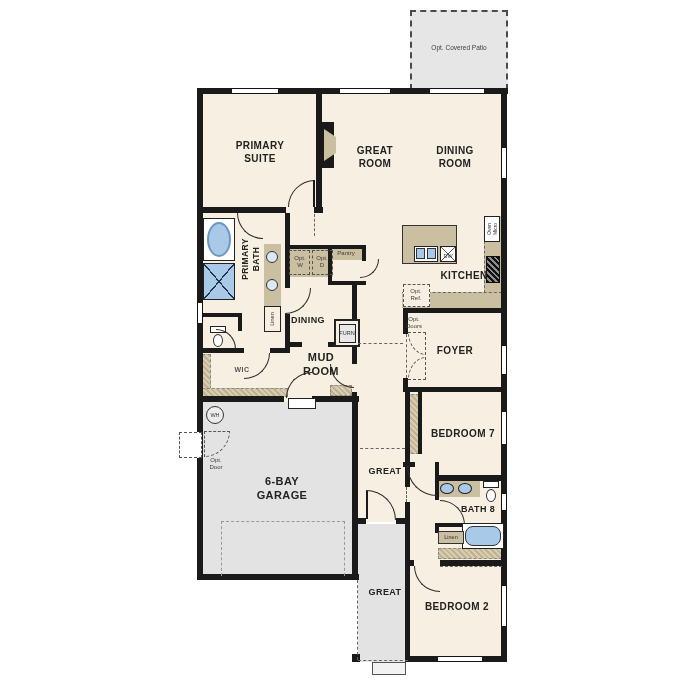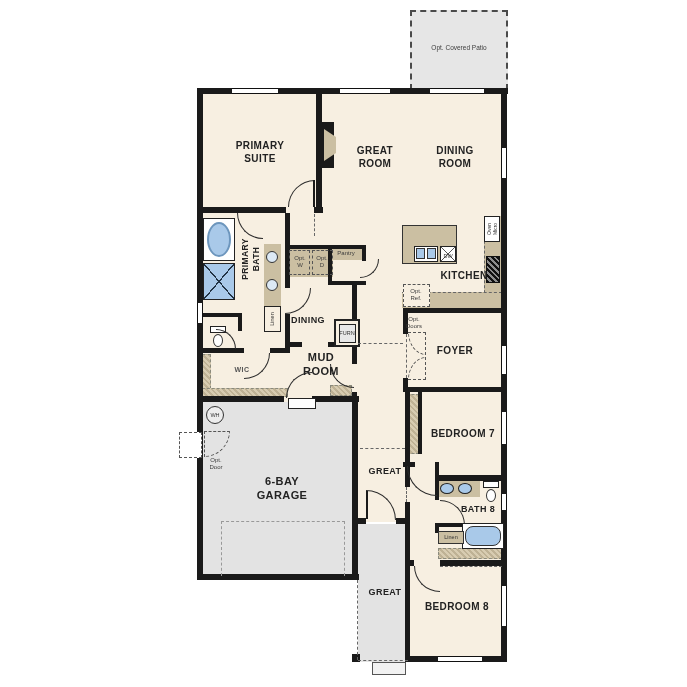--- a/index.html
+++ b/index.html
@@ -204,21 +204,21 @@
   <div class="lbl sm" style="left:346px;top:254px;font-size:6px;">Pantry</div>
   <div class="lbl" style="left:242px;top:370px;font-size:7px;color:#555;font-weight:600;">WIC</div>
   <div class="lbl" style="left:321px;top:365px;font-size:11px;">MUD
 ROOM</div>
   <div class="lbl" style="left:455px;top:351px;">FOYER</div>
   <div class="lbl" style="left:463px;top:434px;">BEDROOM 7</div>
   <div class="lbl" style="left:385px;top:472px;font-size:9px;">GREAT</div>
   <div class="lbl" style="left:282px;top:489px;font-size:11px;">6-BAY
 GARAGE</div>
   <div class="lbl" style="left:478px;top:510px;font-size:9px;">BATH 8</div>
-  <div class="lbl" style="left:457px;top:607px;">BEDROOM 8</div>
+  <div class="lbl" style="left:457px;top:607px;">BEDROOM 2</div>
   <div class="lbl" style="left:385px;top:593px;font-size:9px;">GREAT</div>
 
   <div class="lbl sm" style="left:300px;top:262px;font-size:6px;">Opt.
 W</div>
   <div class="lbl sm" style="left:322px;top:262px;font-size:6px;">Opt.
 D</div>
   <div class="lbl sm" style="left:416px;top:295px;font-size:6px;">Opt.
 Ref.</div>
   <div class="lbl sm" style="left:414px;top:323px;font-size:6px;">Opt.
 Doors</div>

